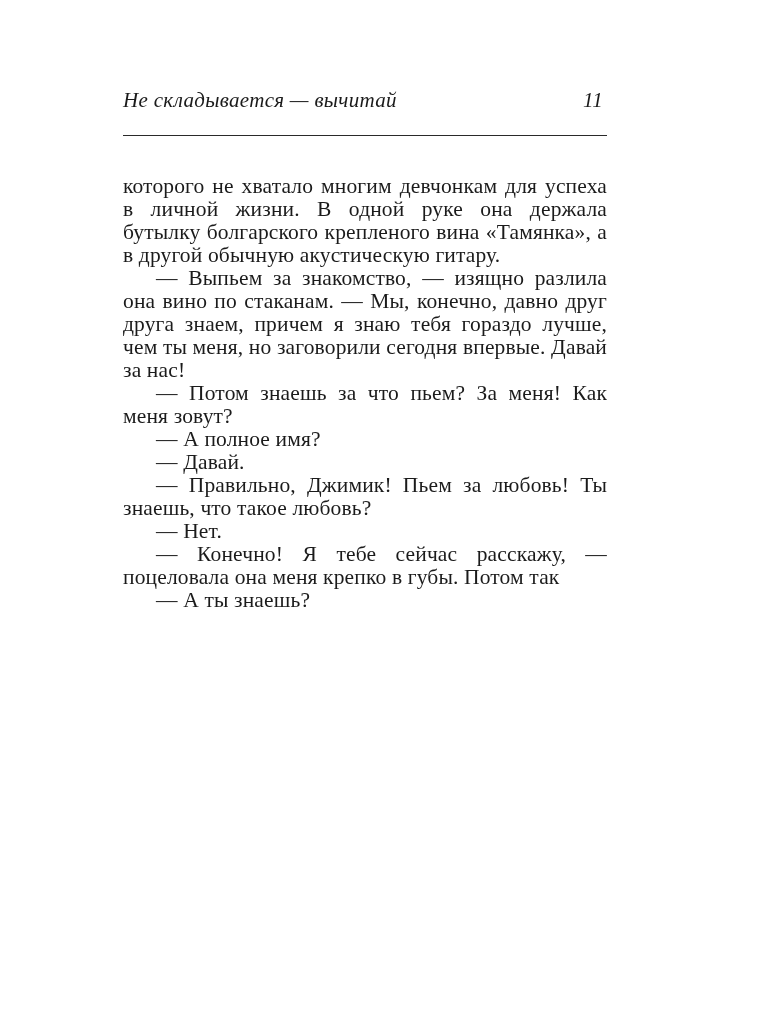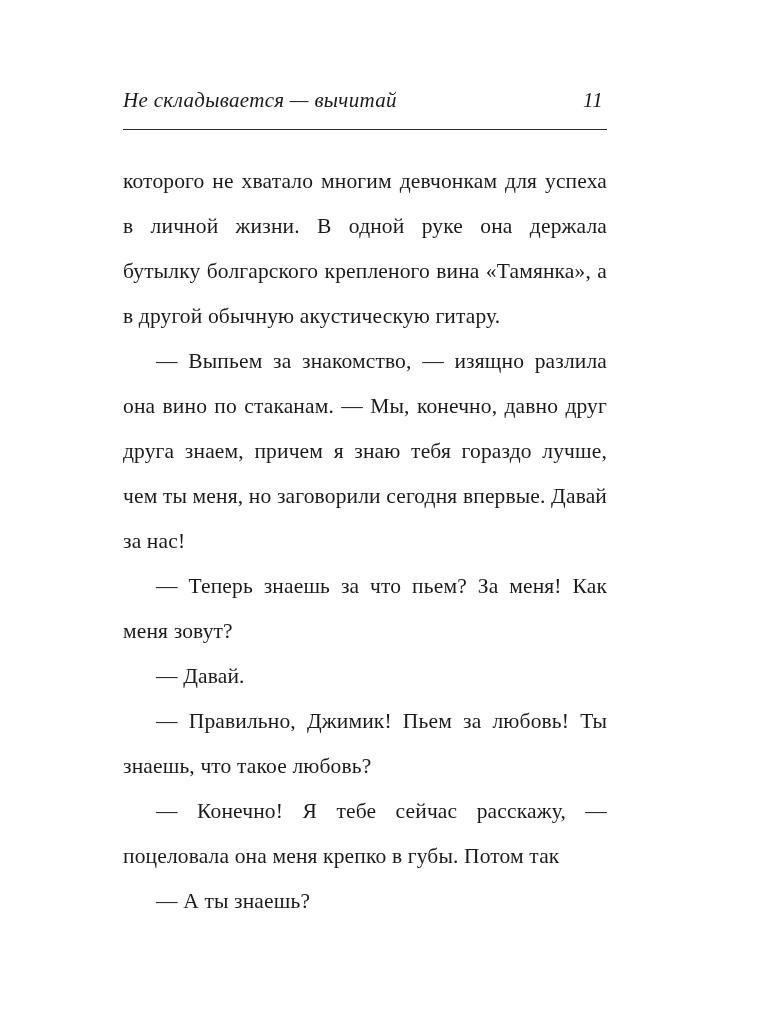--- a/index.html
+++ b/index.html
@@ -22,34 +22,34 @@
     top: 88px;
     width: 484px;
   }
   .running-head {
     display: flex;
     justify-content: space-between;
     align-items: baseline;
     font-style: italic;
     font-size: 21px;
     letter-spacing: 0.3px;
-    padding-bottom: 16px;
+    padding-bottom: 22px;
     border-bottom: 1.5px solid #2a2a2a;
   }
   .running-title {
     white-space: nowrap;
   }
   .page-number {
     font-style: italic;
     padding-right: 4px;
   }
   .text-body {
-    margin-top: 29px;
+    margin-top: 39px;
     font-size: 21.5px;
-    line-height: 45px;
+    line-height: 23px;
     text-align: justify;
     letter-spacing: 0.15px;
   }
   .text-body p {
     margin: 0;
     text-indent: 33px;
   }
   .text-body p.no-indent {
     text-indent: 0;
   }
@@ -59,20 +59,22 @@
 
 <div class="page">
   <div class="content">
     <div class="running-head">
       <span class="running-title">Не складывается — вычитай</span>
       <span class="page-number">11</span>
     </div>
     <div class="text-body">
         <p class="no-indent">которого не хватало многим девчонкам для успеха в личной жизни. В одной руке она держала бутылку болгарского крепленого вина «Тамянка», а в другой обычную акустическую гитару.</p>
         <p>— Выпьем за знакомство, — изящно разлила она вино по стаканам. — Мы, конечно, давно друг друга знаем, причем я знаю тебя гораздо лучше, чем ты меня, но заговорили сегодня впервые. Давай за нас!</p>
-        <p>— Теперь знаешь за что пьем? За меня! Как меня зовут?</p>
+        <p>— Потом знаешь за что пьем? За меня! Как меня зовут?</p>
+        <p>— А полное имя?</p>
         <p>— Давай.</p>
         <p>— Правильно, Джимик! Пьем за любовь! Ты знаешь, что такое любовь?</p>
+        <p>— Нет.</p>
         <p>— Конечно! Я тебе сейчас расскажу, — поцеловала она меня крепко в губы. Потом так</p>
         <p>— А ты знаешь?</p>
       </div>
   </div>
 </div>
 
 </body></html>

